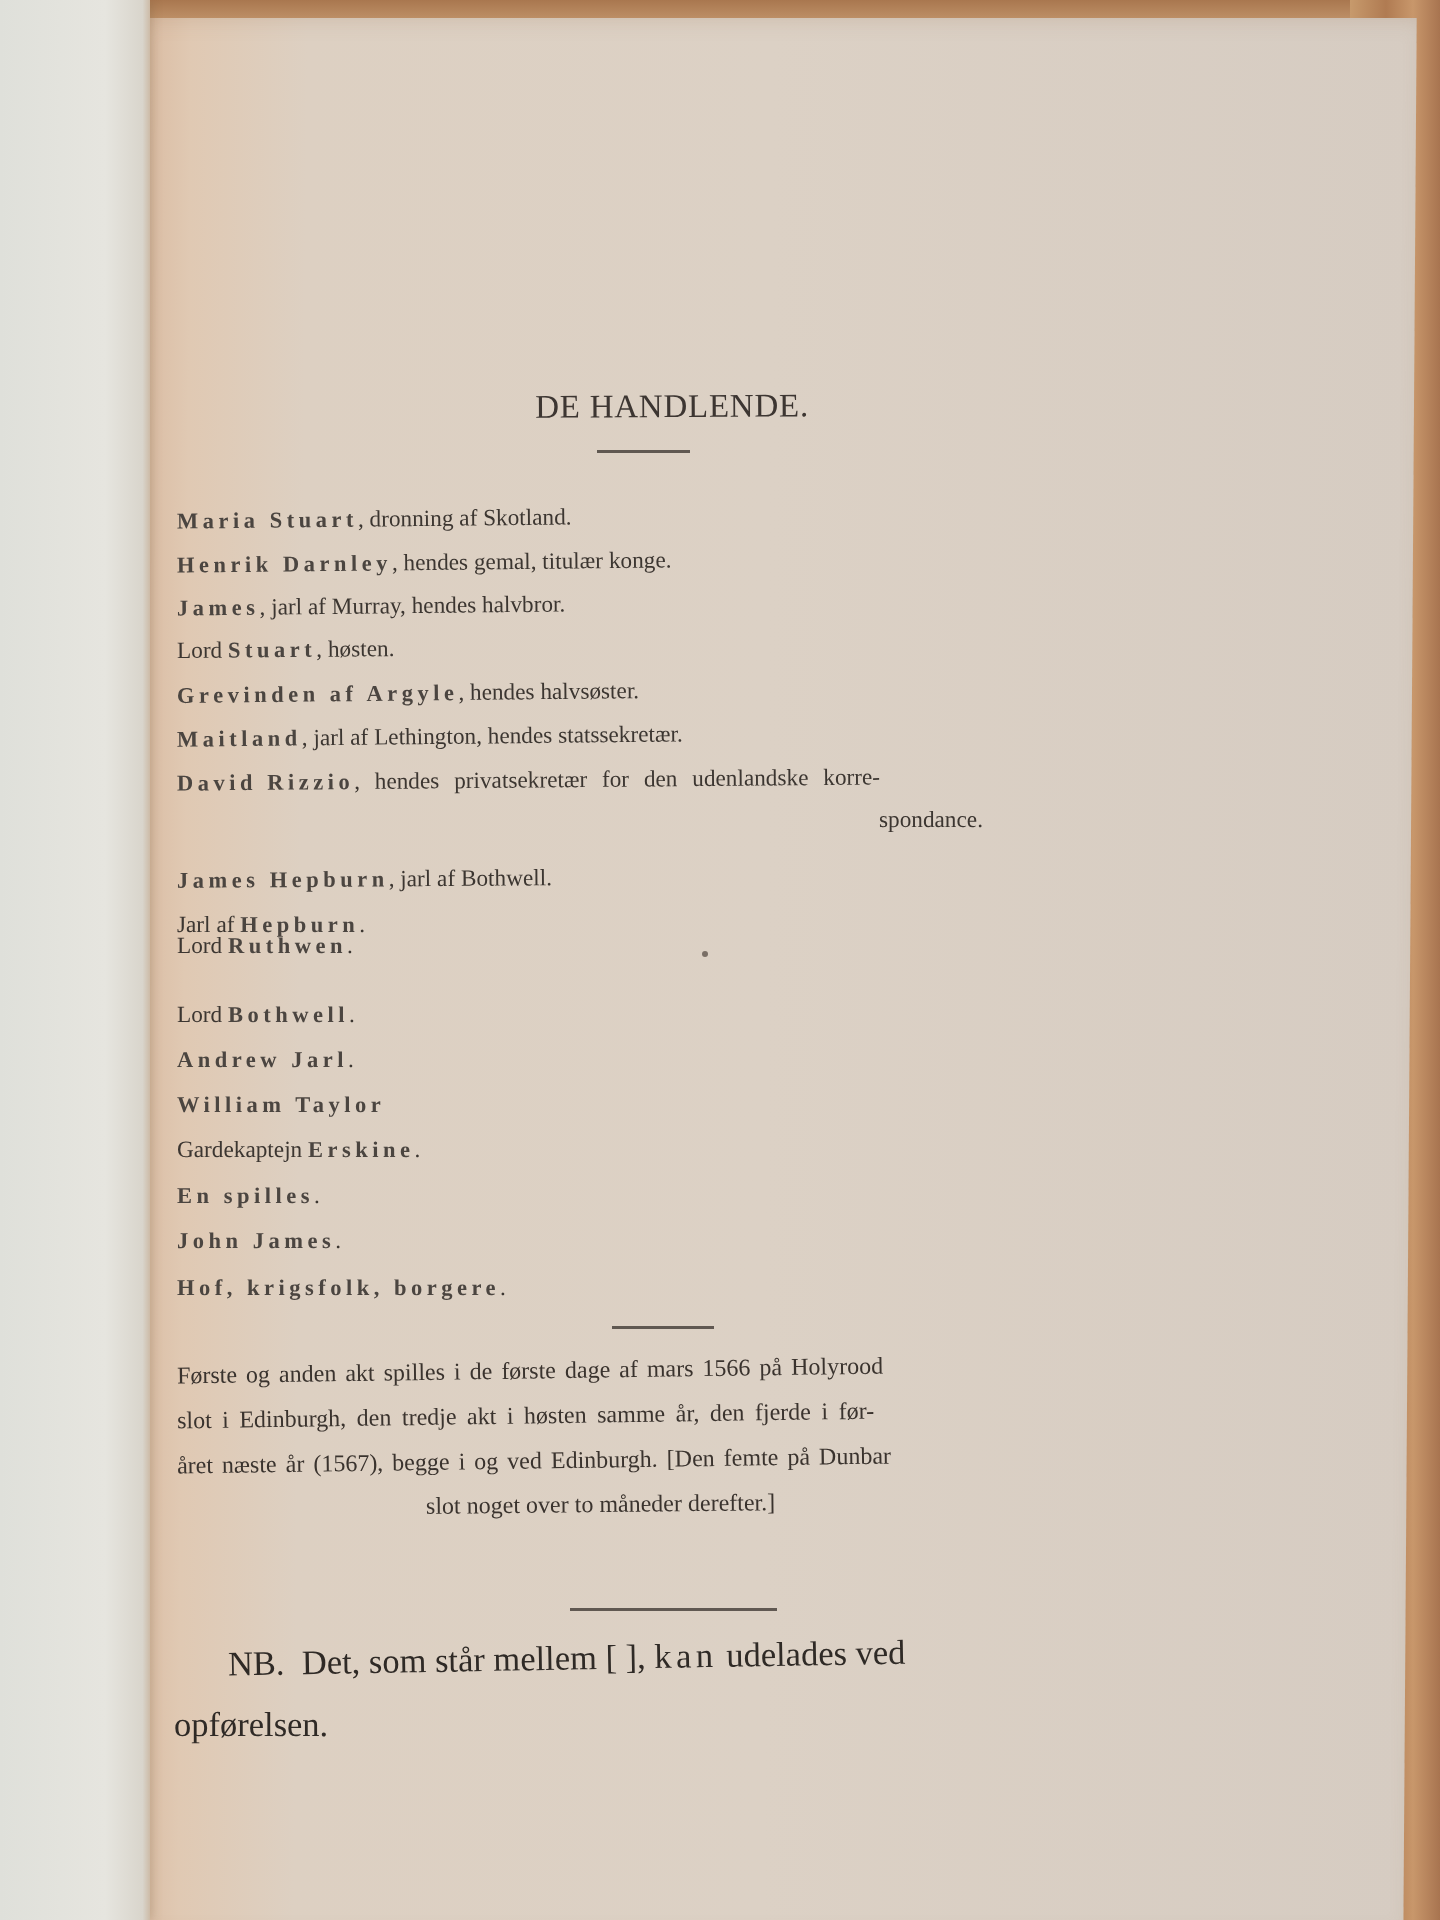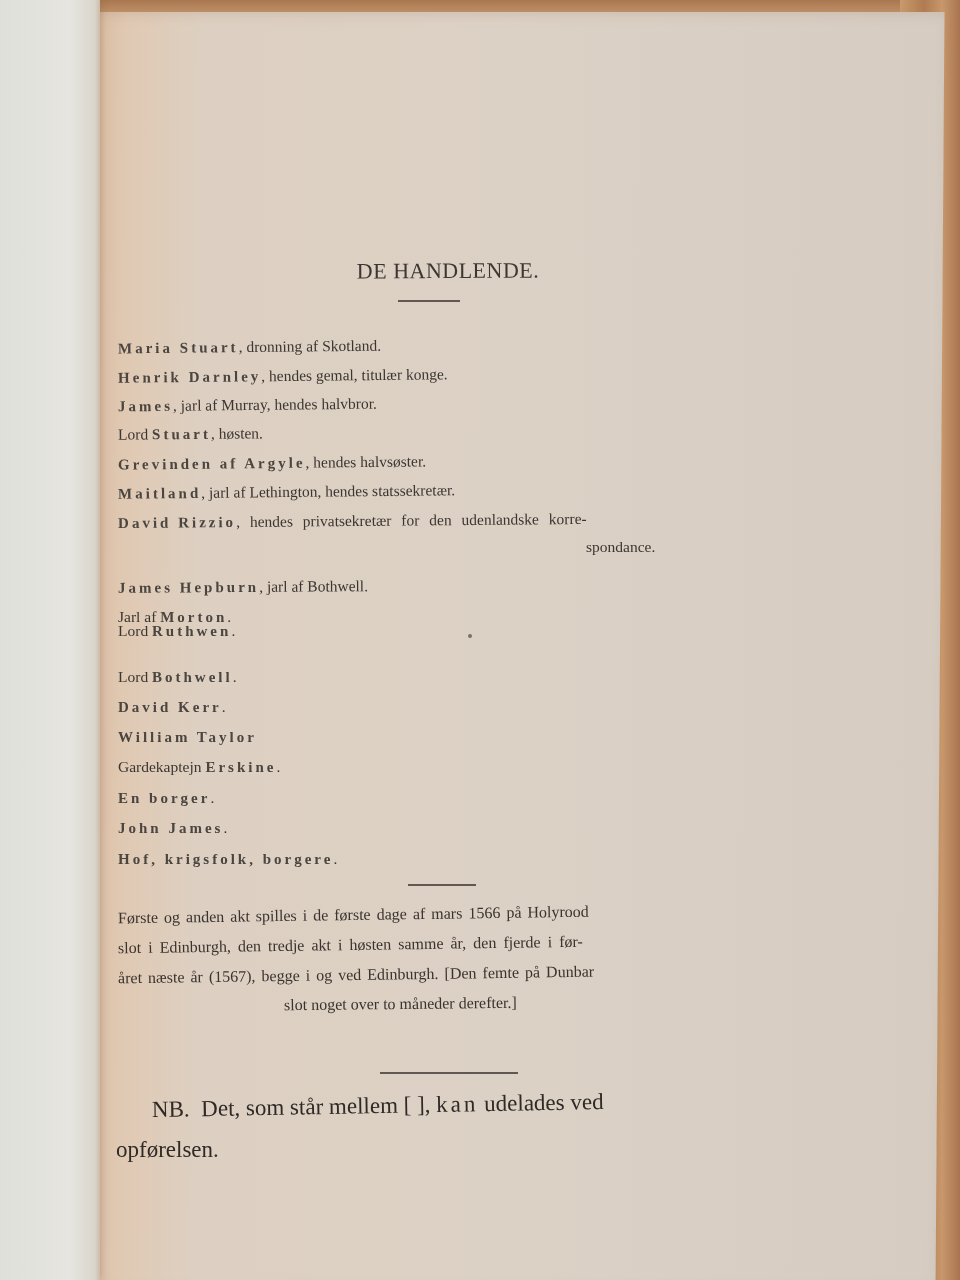--- a/index.html
+++ b/index.html
@@ -96,39 +96,39 @@
     </div>
     <div class="cast-line" style="top:174px;transform:rotate(-0.5deg)">
       <span class="spaced">David Rizzio</span><span class="desc" style="word-spacing:6px">, hendes privatsekretær for den udenlandske korre-</span>
     </div>
     <div class="cast-line" style="top:200px;left:468px">spondance.</div>
 
     <div class="cast-line" style="top:240px;transform:rotate(-0.4deg)">
       <span class="spaced">James Hepburn</span><span class="desc">, jarl af Bothwell.</span>
     </div>
     <div class="cast-line" style="top:270px">
-      <span class="desc">Jarl af </span><span class="spaced">Morton</span><span class="desc">.</span>
+      <span class="desc">Jarl af </span><span class="spaced">Hepburn</span><span class="desc">.</span>
     </div>
     <div class="cast-line" style="top:284px">
       <span class="desc">Lord </span><span class="spaced">Ruthwen</span><span class="desc">.</span>
     </div>
     <div class="cast-line" style="top:330px">
       <span class="desc">Lord </span><span class="spaced">Bothwell</span><span class="desc">.</span>
     </div>
     <div class="cast-line" style="top:360px">
-      <span class="spaced">David Kerr</span><span class="desc">.</span>
+      <span class="spaced">Andrew Jarl</span><span class="desc">.</span>
     </div>
     <div class="cast-line" style="top:390px">
       <span class="spaced">William Taylor</span><span class="desc"></span>
     </div>
     <div class="cast-line" style="top:420px">
       <span class="desc">Gardekaptejn </span><span class="spaced">Erskine</span><span class="desc">.</span>
     </div>
     <div class="cast-line" style="top:451px">
-      <span class="spaced">En borger</span><span class="desc">.</span>
+      <span class="spaced">En spilles</span><span class="desc">.</span>
     </div>
     <div class="cast-line" style="top:481px">
       <span class="spaced">John James</span><span class="desc">.</span>
     </div>
     <div class="cast-line" style="top:512px">
       <span class="spaced">Hof, krigsfolk, borgere</span><span class="desc">.</span>
     </div>
   </div>
 
   <div class="rule r2"></div>

